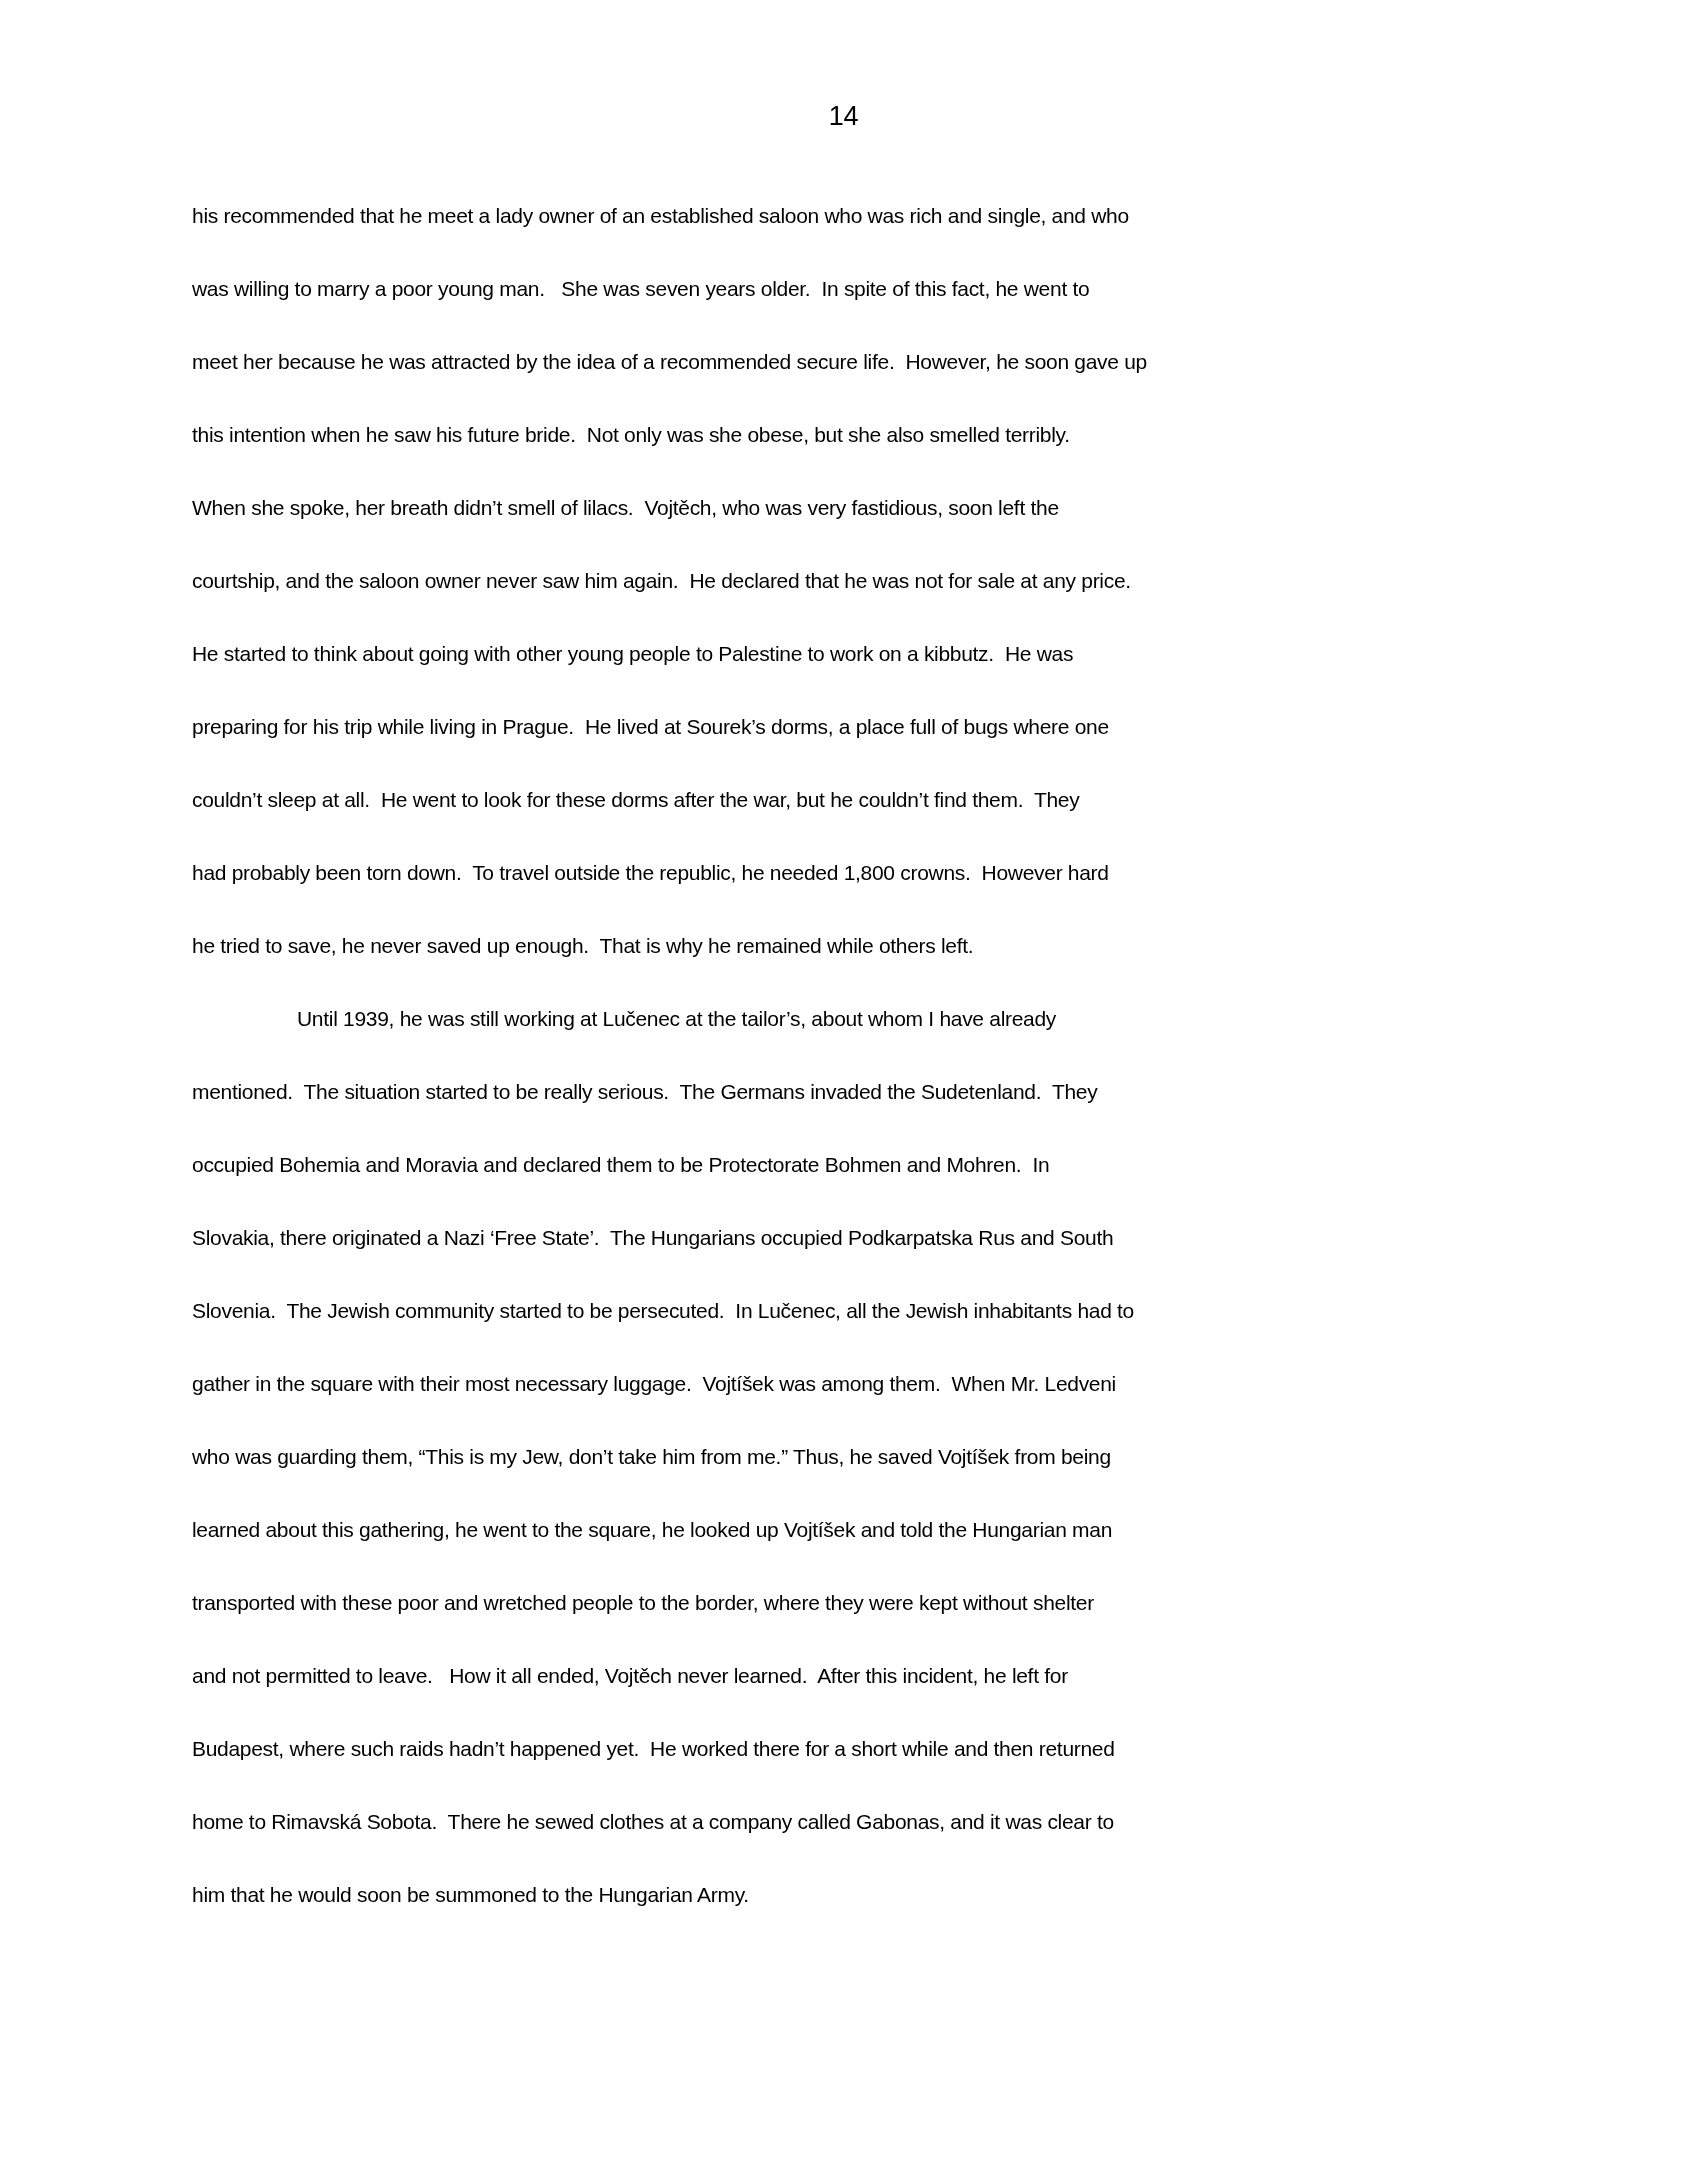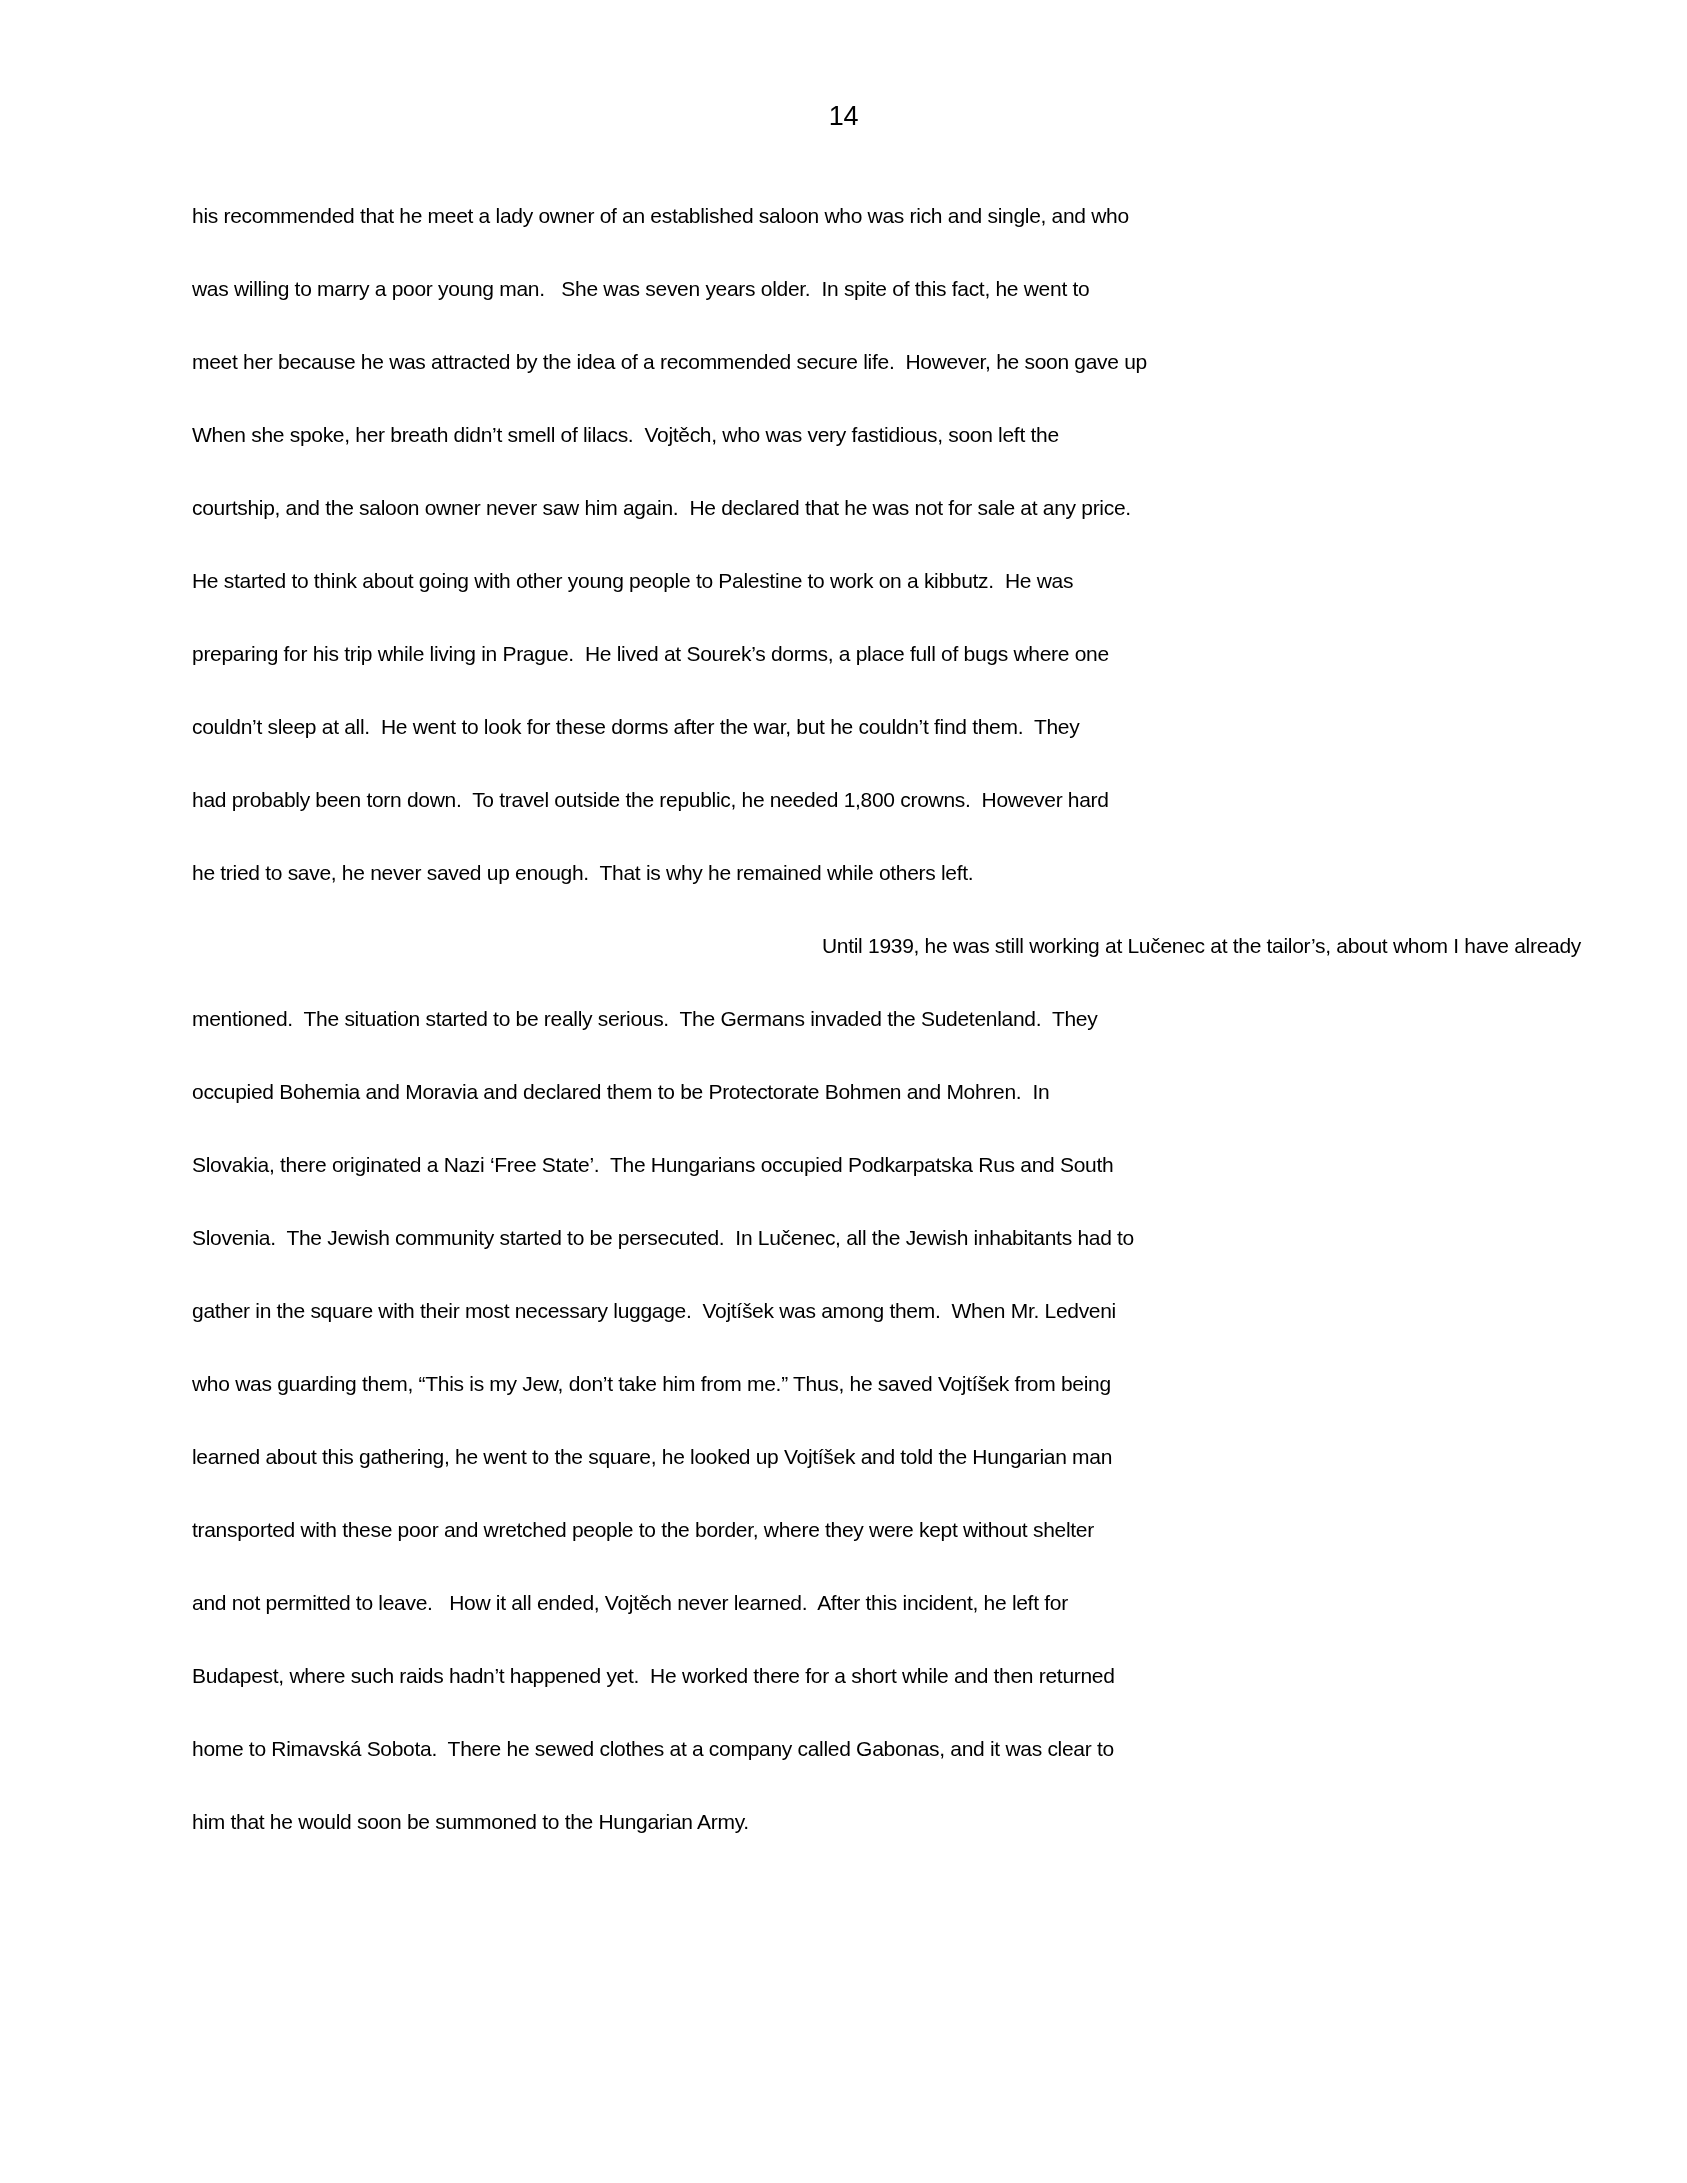--- a/index.html
+++ b/index.html
@@ -34,21 +34,20 @@
   }
   .line {
     height: 73px;
     line-height: 73px;
     font-size: 21px;
     letter-spacing: -0.3px;
     white-space: pre;
   }
   .line.indent {
     padding-left: 105px;
-    text-align: right;
   }
   .footer-num {
     position: absolute;
     top: 2023px;
     left: 1461px;
     font-size: 27px;
     line-height: 27px;
     letter-spacing: -0.3px;
   }
 </style>
@@ -56,20 +55,21 @@
 <body>
 
 <div class="page">
 
   <div class="header-num">14</div>
 
   <div class="body-text">
     <div class="line">his recommended that he meet a lady owner of an established saloon who was rich and single, and who</div>
     <div class="line">was willing to marry a poor young man.   She was seven years older.  In spite of this fact, he went to</div>
     <div class="line">meet her because he was attracted by the idea of a recommended secure life.  However, he soon gave up</div>
+    <div class="line">this intention when he saw his future bride.  Not only was she obese, but she also smelled terribly.</div>
     <div class="line">When she spoke, her breath didn’t smell of lilacs.  Vojtěch, who was very fastidious, soon left the</div>
     <div class="line">courtship, and the saloon owner never saw him again.  He declared that he was not for sale at any price.</div>
     <div class="line">He started to think about going with other young people to Palestine to work on a kibbutz.  He was</div>
     <div class="line">preparing for his trip while living in Prague.  He lived at Sourek’s dorms, a place full of bugs where one</div>
     <div class="line">couldn’t sleep at all.  He went to look for these dorms after the war, but he couldn’t find them.  They</div>
     <div class="line">had probably been torn down.  To travel outside the republic, he needed 1,800 crowns.  However hard</div>
     <div class="line">he tried to save, he never saved up enough.  That is why he remained while others left.</div>
     <div class="line indent">Until 1939, he was still working at Lučenec at the tailor’s, about whom I have already</div>
     <div class="line">mentioned.  The situation started to be really serious.  The Germans invaded the Sudetenland.  They</div>
     <div class="line">occupied Bohemia and Moravia and declared them to be Protectorate Bohmen and Mohren.  In</div>

